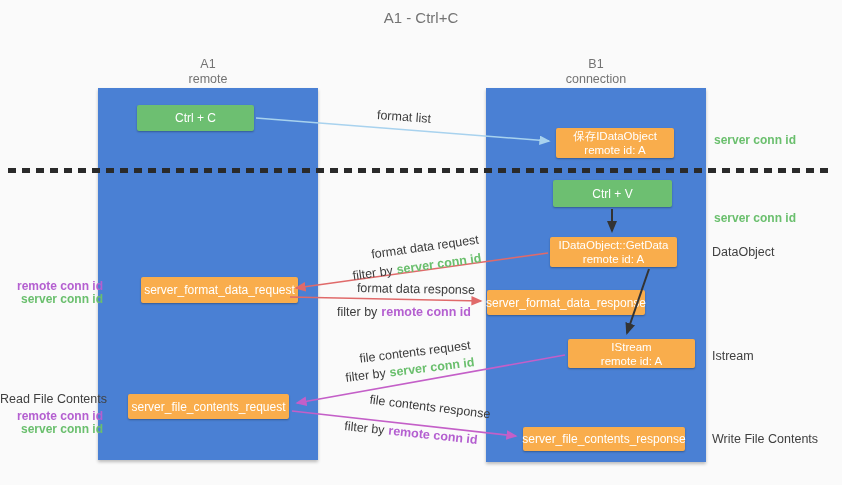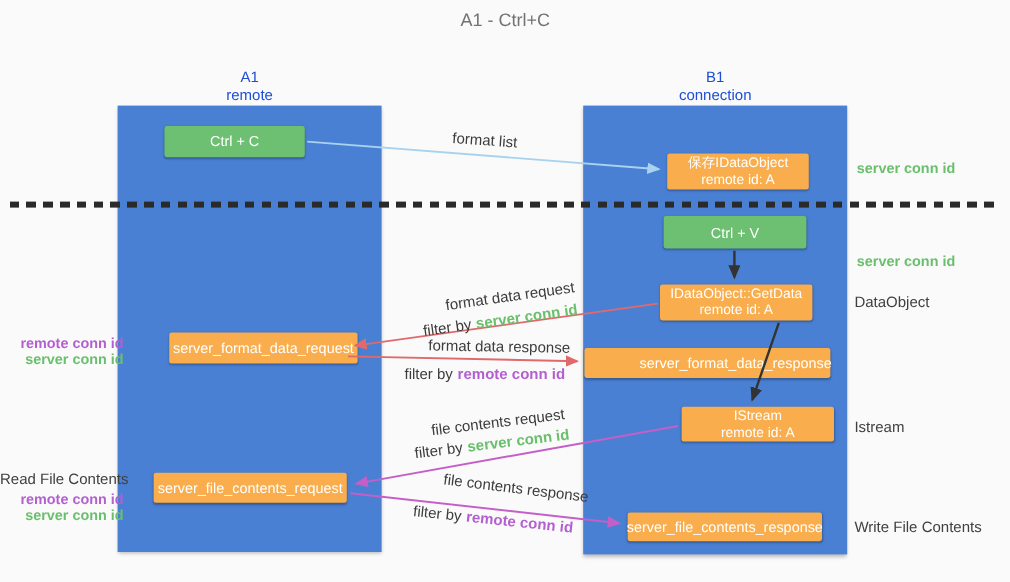--- a/index.html
+++ b/index.html
@@ -7,21 +7,21 @@
     position:relative;
     width:842px;height:485px;
     background:#fafafa;
     font-family:"Liberation Sans", sans-serif;
     overflow:hidden;
     color:#3c3c3c;
   }
   .abs{position:absolute;}
   .title-block{left:0;top:8px;width:842px;text-align:center;line-height:19px;
     font-size:15px;color:#737373;}
-  .col-header{width:220px;text-align:center;font-size:12.5px;line-height:15px;color:#1d4ed8;}
+  .col-header{width:220px;text-align:center;font-size:12.5px;line-height:15px;color:#737373;}
   .column{
     width:220px;background:#4a80d4;
     box-shadow:0 2px 3px rgba(0,0,0,0.25);
   }
   .dashline{
     left:8px;top:168px;width:826px;height:5px;z-index:5;
     background:repeating-linear-gradient(90deg,#2a2a2a 0 8px,transparent 8px 14px);
   }
   .box{
     z-index:4;
@@ -83,21 +83,21 @@
 
   <div class="abs box orange" style="left:550px;top:237px;width:127px;height:30px;">
     <div class="l2">IDataObject::GetData</div>
     <div class="l2">remote id: A</div>
   </div>
 
   <div class="abs box orange" style="left:130px;top:277px;width:157px;height:26px;margin-left:11px;">
     <div>server_format_data_request</div>
   </div>
 
-  <div class="abs box orange" style="left:487px;top:290px;width:158px;height:25px;padding-left:47px;">
+  <div class="abs box orange" style="left:487px;top:290px;width:158px;height:25px;">
     <div>server_format_data_response</div>
   </div>
 
   <div class="abs box orange" style="left:568px;top:339px;width:127px;height:29px;">
     <div class="l2">IStream</div>
     <div class="l2">remote id: A</div>
   </div>
 
   <div class="abs box orange" style="left:128px;top:394px;width:161px;height:25px;">
     <div>server_file_contents_request</div>

